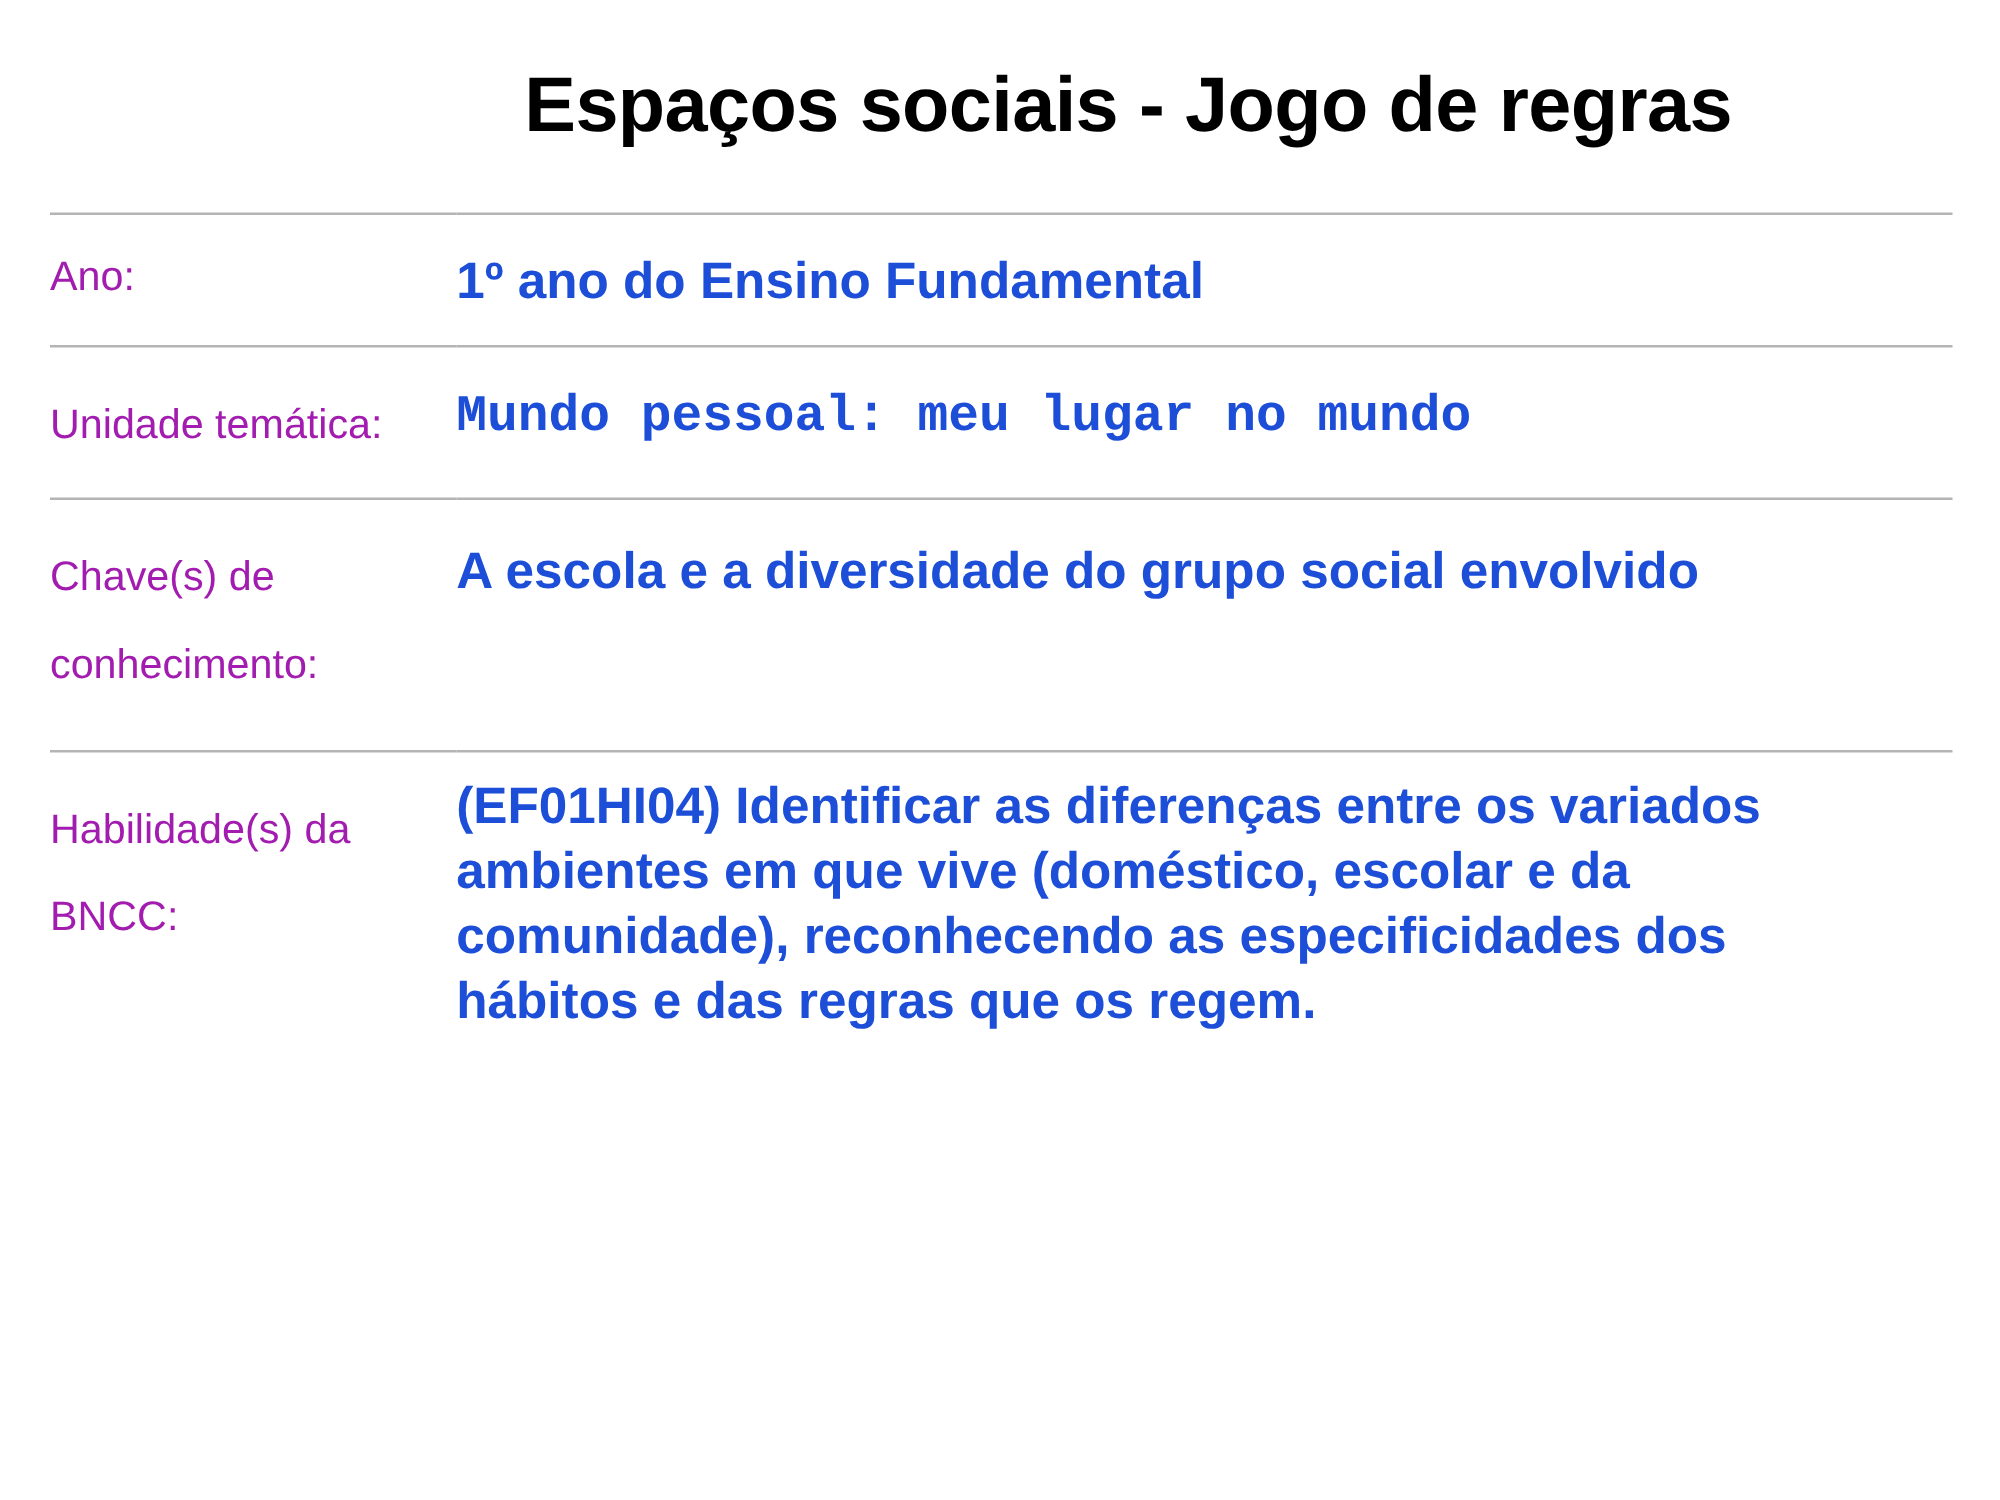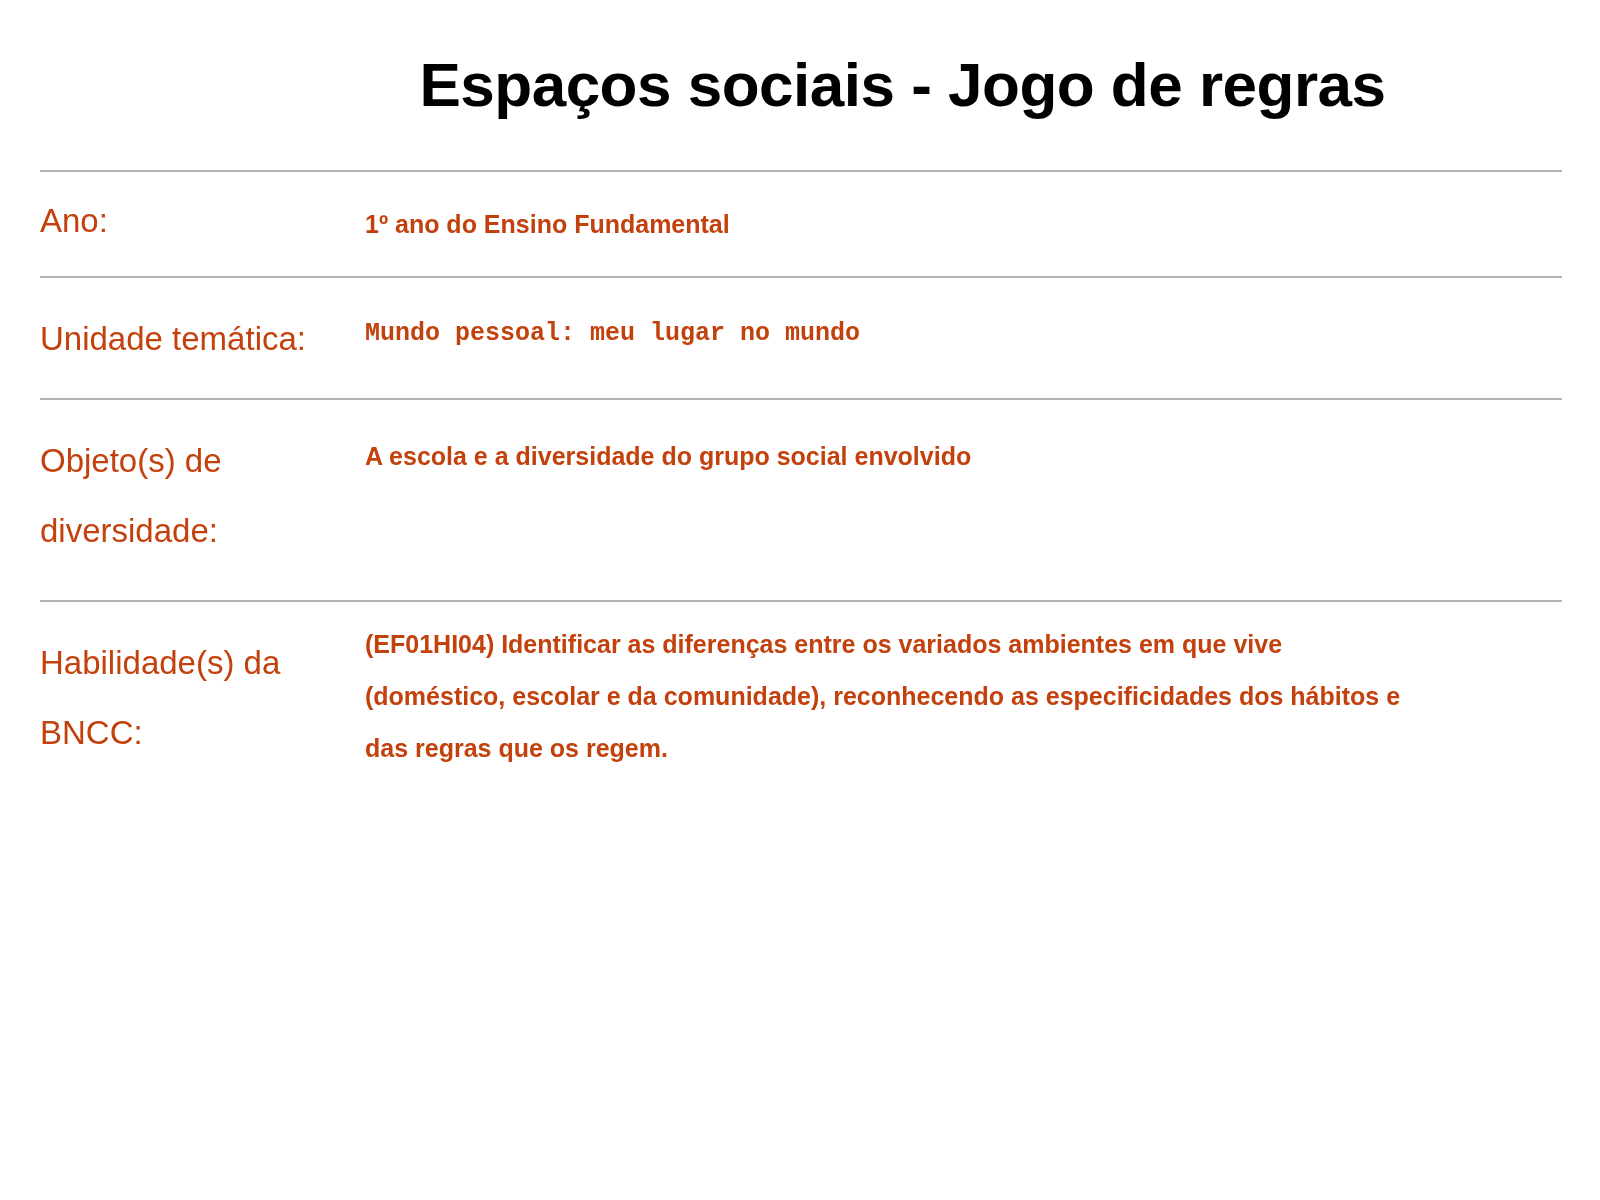--- a/index.html
+++ b/index.html
@@ -62,30 +62,30 @@
     vertical-align: top;
     padding: 0;
   }
 
   .cell-label {
     padding: 22px 14px 30px 17px;
     font-family: "Liberation Sans", sans-serif;
     font-weight: 300;
     font-size: 33px;
     line-height: 70px;
-    color: #c2410c;
+    color: #a21caf;
   }
 
   .cell-value {
     padding: 24px 20px 28px 0;
     font-family: "Liberation Sans", sans-serif;
     font-weight: 700;
-    font-size: 25px;
+    font-size: 41px;
     line-height: 52px;
-    color: #c2410c;
+    color: #1d4ed8;
   }
 
   .cell-value .vtext {
     display: block;
     max-width: 1055px;
   }
 
   
   tr[data-row="ano"] .cell-label,
   tr[data-row="ano"] .cell-value { padding-bottom: 26px; }
@@ -125,21 +125,21 @@
       </tr>
 
       <tr data-row="unidade">
         <td class="cell-label">Unidade temática:</td>
         <td class="cell-value">
           <span class="vtext">Mundo pessoal: meu lugar no mundo</span>
         </td>
       </tr>
 
       <tr data-row="objeto">
-        <td class="cell-label">Objeto(s) de diversidade:</td>
+        <td class="cell-label">Chave(s) de conhecimento:</td>
         <td class="cell-value">
           <span class="vtext">A escola e a diversidade do grupo social envolvido</span>
         </td>
       </tr>
 
       <tr data-row="habilidade">
         <td class="cell-label">Habilidade(s) da BNCC:</td>
         <td class="cell-value">
           <span class="vtext">(EF01HI04) Identificar as diferenças entre os variados ambientes em que vive (doméstico, escolar e da comunidade), reconhecendo as especificidades dos hábitos e das regras que os regem.</span>
         </td>

